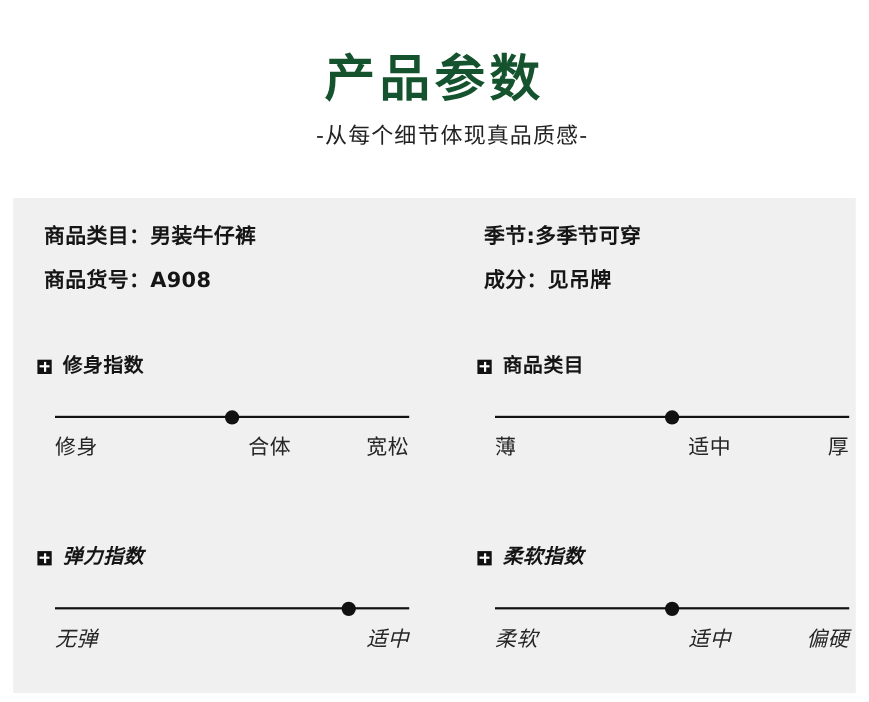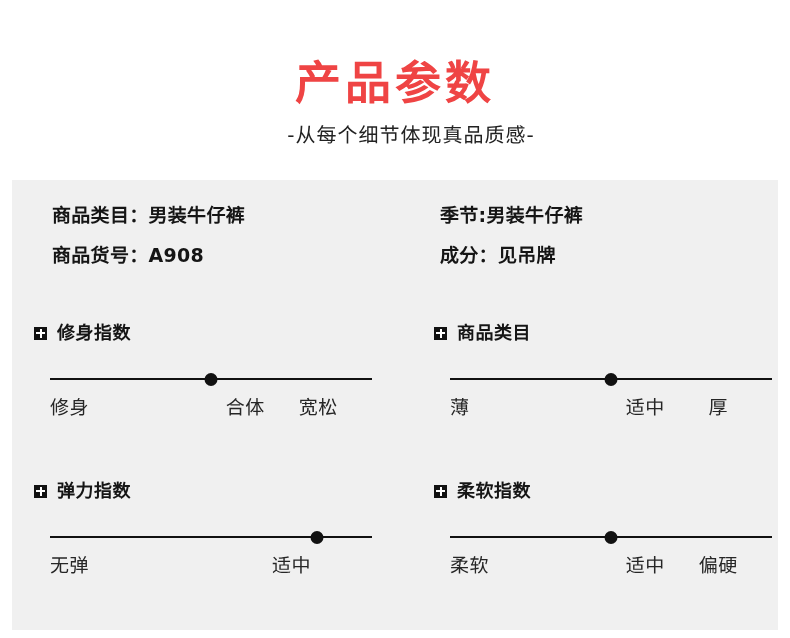--- a/index.html
+++ b/index.html
@@ -26,22 +26,22 @@
   
   .header {
     padding-top: 46px;
     text-align: center;
   }
   .page-title {
     font-size: 46px;
     font-weight: bold;
     letter-spacing: 4px;
     line-height: 1.12;
-    color: #ef4444;
-    margin: 12px;
+    color: #14532d;
+    margin: 0;
   }
   .page-subtitle {
     font-size: 20px;
     font-weight: normal;
     letter-spacing: 1px;
     color: #222222;
     margin: 13px 0 0 0;
     line-height: 1.2;
     padding-left: 32px;
   }
@@ -62,42 +62,42 @@
     position: absolute;
     left: 0;
     top: 26px;
     width: 100%;
     height: 96px;
   }
   .info-col {
     position: absolute;
     top: 0;
   }
-  .info-col.left  { left: 40px; }
+  .info-col.left  { left: 28px; }
   .info-col.right { left: 428px; }
 
   .info-line {
     font-size: 19px;
     font-weight: bold;
     color: #151515;
     line-height: 1.0;
     margin-bottom: 21px;
     white-space: nowrap;
     letter-spacing: 0.3px;
   }
 
   
   .index-block {
     position: absolute;
     width: 350px;
   }
   .index-block.col-left  { left: 18px; }
   .index-block.col-right { left: 418px; }
   .index-block.row-top    { top: 142px; }
-  .index-block.row-bottom { top: 300px; }
+  .index-block.row-bottom { top: 316px; font-style: italic; }
 
   .index-header {
     display: flex;
     align-items: center;
     gap: 10px;
     height: 22px;
     margin-left: 4px;
   }
   .plus-icon {
     position: relative;
@@ -168,21 +168,21 @@
   }
   .slider-label {
     font-size: 19px;
     color: #262626;
     letter-spacing: 0.5px;
     line-height: 1.2;
     text-align: right;
     flex: 1 1 0;
   }
   .slider-label:first-child { text-align: left; }
-  .slider-label:last-child  { text-align: center; }
+  .slider-label:last-child  { text-align: right; }
 </style>
 </head>
 <body>
 
 <div class="page">
 
   <div class="header">
     <h1 class="page-title">产品参数</h1>
     <div class="page-subtitle">-从每个细节体现真品质感-</div>
   </div>
@@ -190,21 +190,21 @@
   <div class="spec-panel">
 
     <div class="info-grid">
 
       <div class="info-col left">
         <div class="info-line">商品类目：男装牛仔裤</div>
         <div class="info-line">商品货号：A908</div>
       </div>
 
       <div class="info-col right">
-        <div class="info-line">季节:男装牛仔裤</div>
+        <div class="info-line">季节:多季节可穿</div>
         <div class="info-line">成分：见吊牌</div>
       </div>
 
     </div>
 
     <div class="index-block col-left row-top">
       <div class="index-header">
         <span class="plus-icon"></span>
         <span class="index-title">修身指数</span>
       </div>

